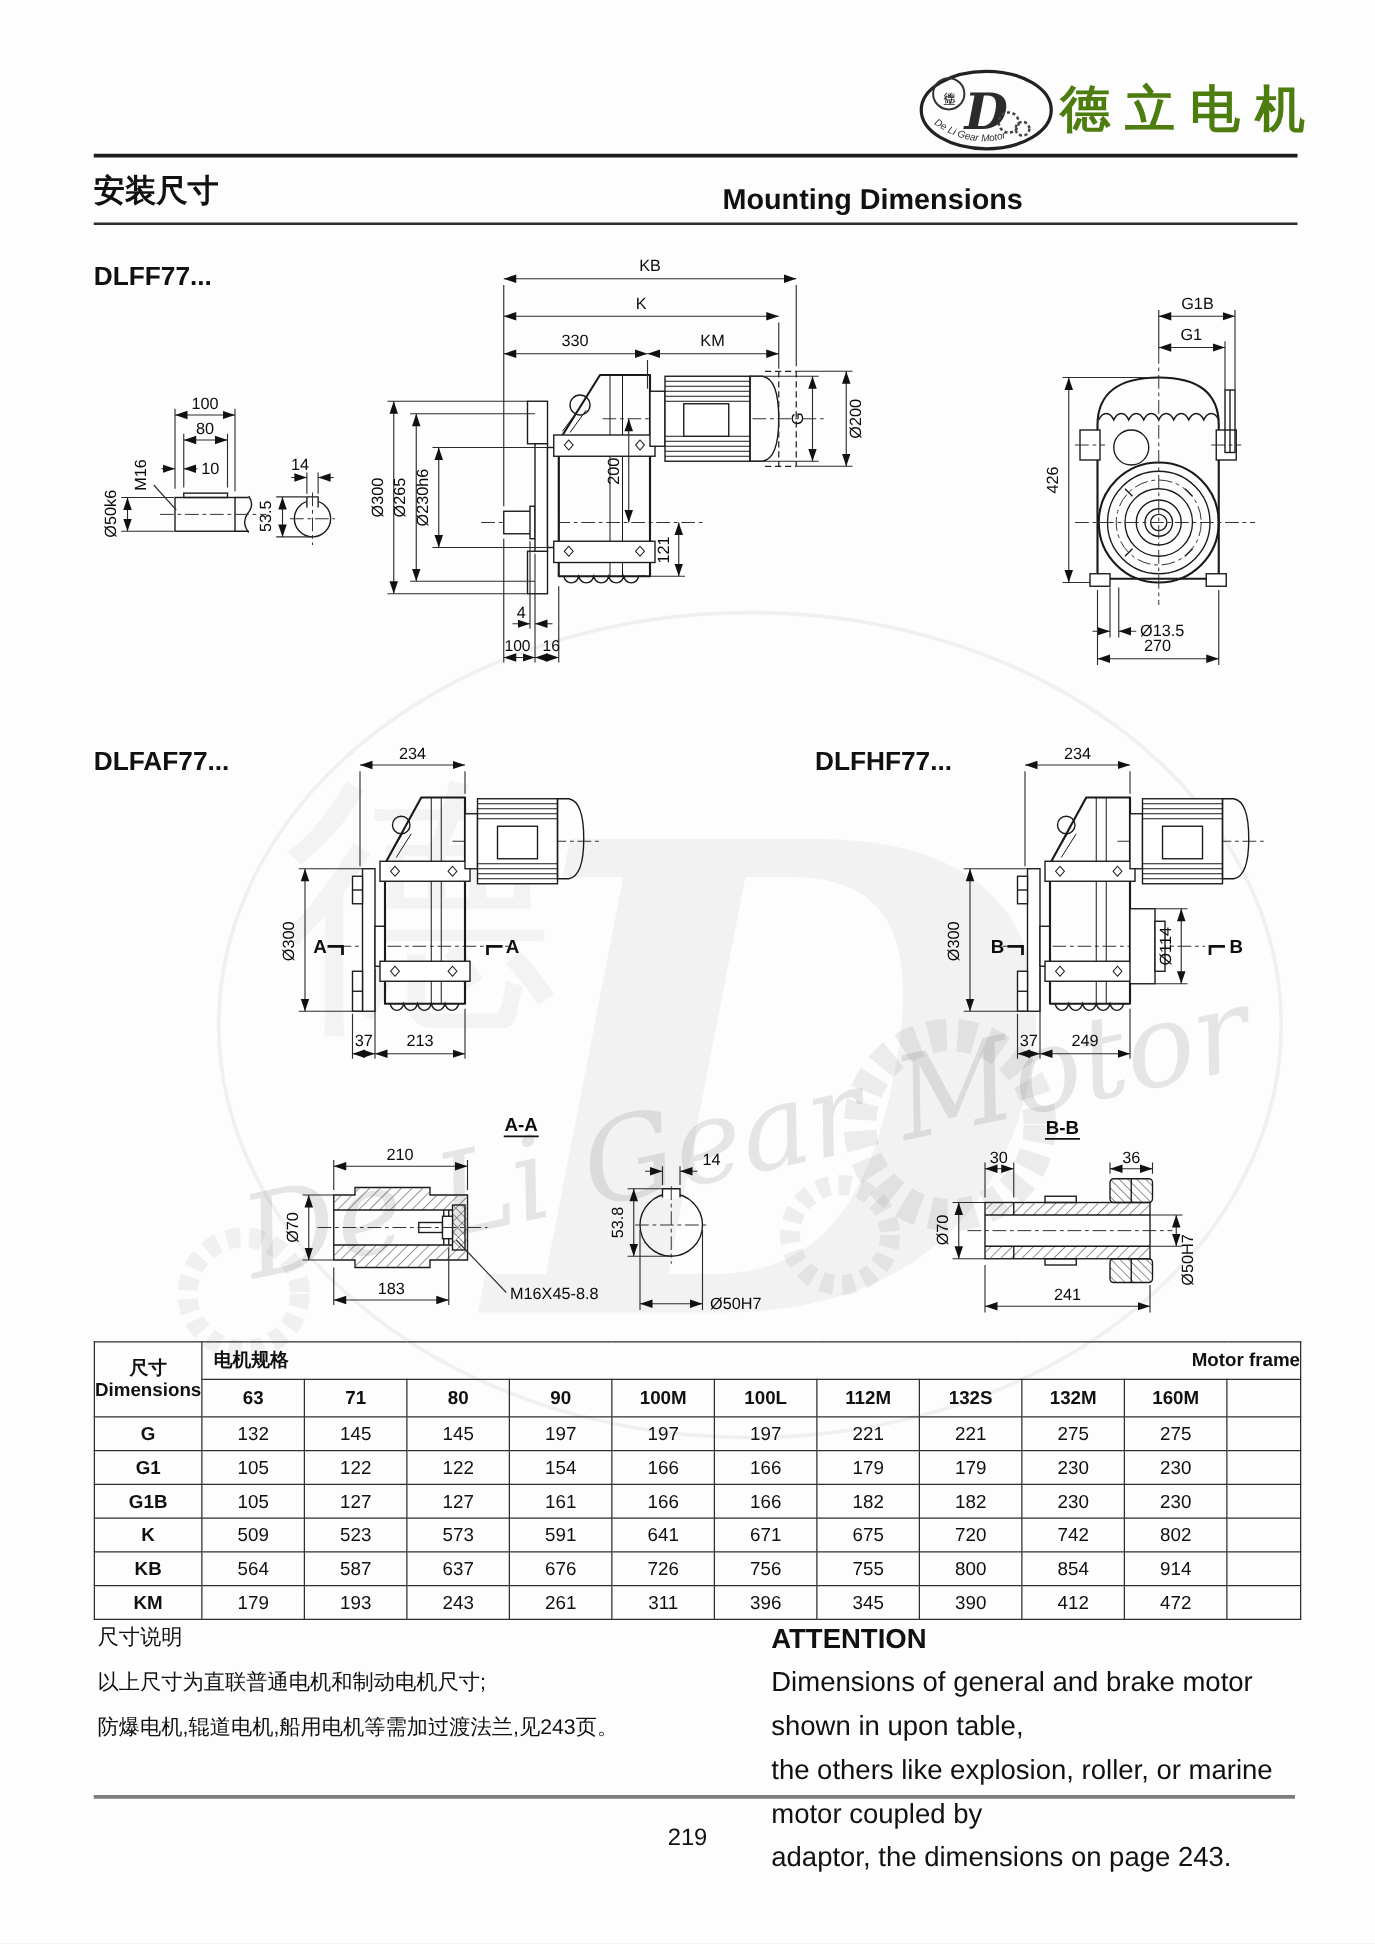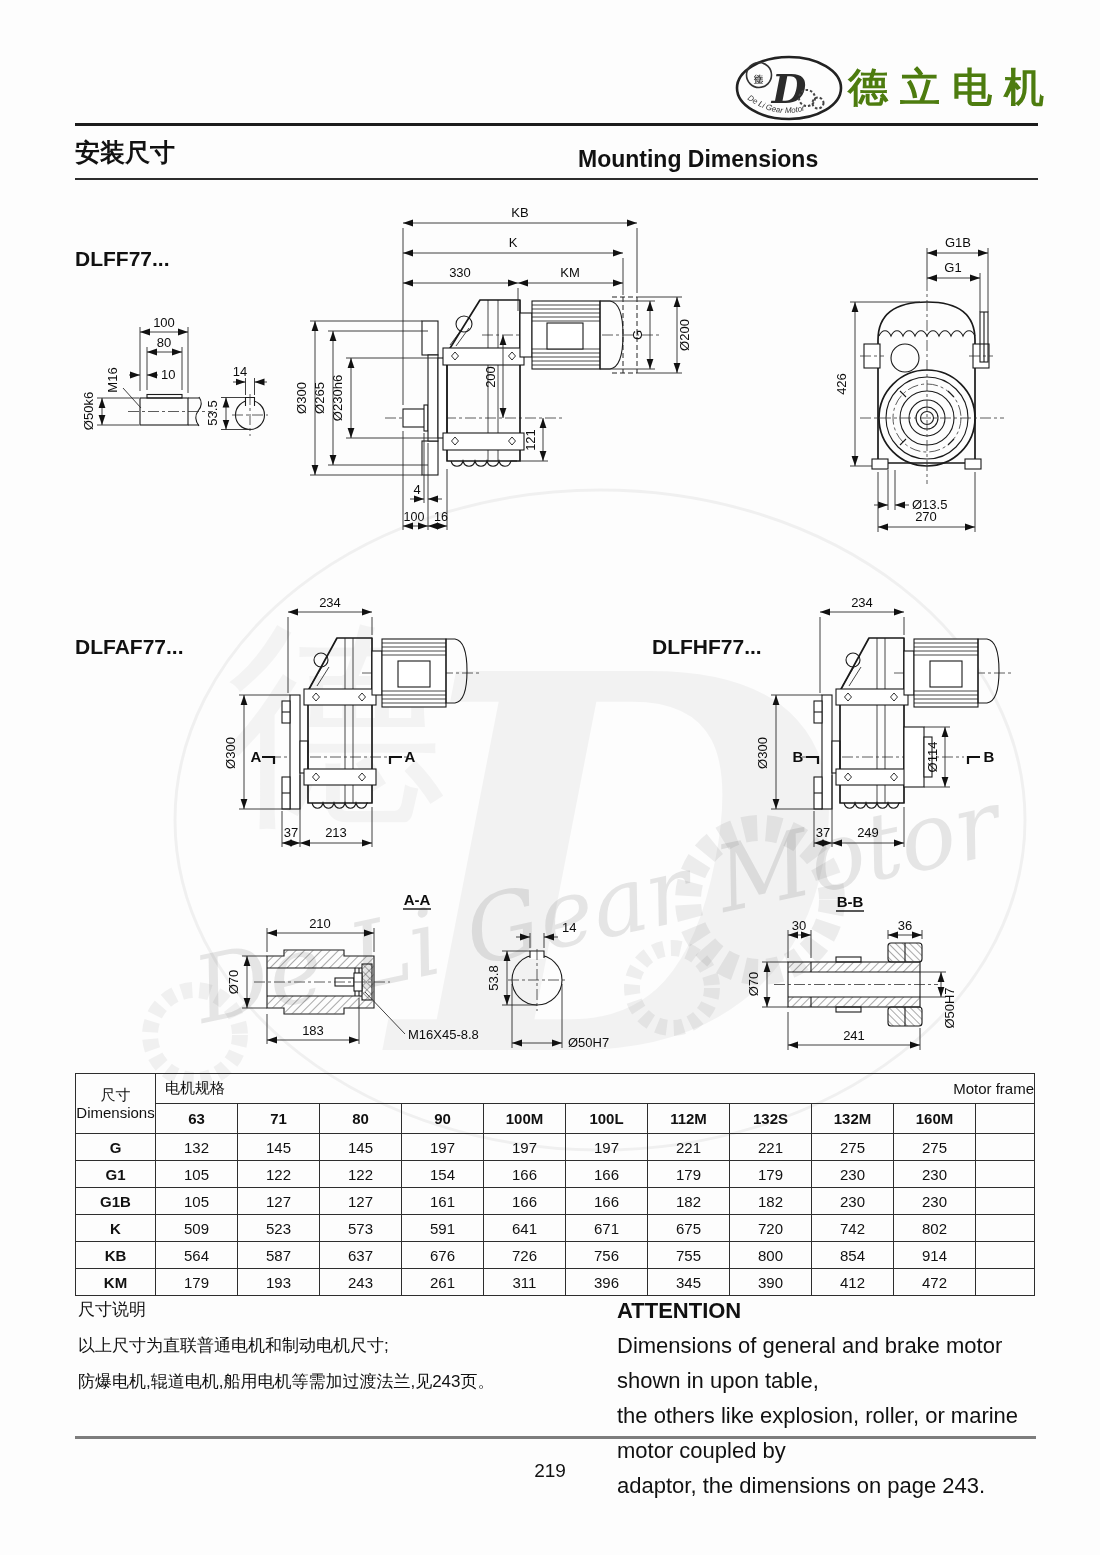--- a/index.html
+++ b/index.html
@@ -10,40 +10,40 @@
   .wm{z-index:0;}
   .wm-script{position:absolute;left:185px;top:940px;font:italic 92px "DejaVu Serif",serif;
              color:rgba(60,60,60,0.12);white-space:nowrap;transform:rotate(-12deg);transform-origin:left top;}
   
   .brand{position:absolute;left:848px;top:60px;font-family:"DejaVu Serif",serif;font-weight:bold;
          font-size:40px;letter-spacing:12px;color:#4d7c0f;z-index:2;}
   .rule-thick{position:absolute;left:75px;top:123px;width:963px;height:3px;background:#1c1c1c;z-index:2;}
   .title-zh{position:absolute;left:75px;top:136px;font-size:25px;font-weight:600;z-index:2;}
   .title-en{position:absolute;left:578px;top:146px;font-size:23px;font-weight:bold;z-index:2;}
   .rule-thin{position:absolute;left:75px;top:178px;width:963px;height:2px;background:#2d2d2d;z-index:2;}
-  .model{position:absolute;font-size:21px;font-weight:bold;z-index:3;margin-top:37px;}
+  .model{position:absolute;font-size:21px;font-weight:bold;z-index:3;}
   
   svg{z-index:2;}
   .o  {stroke:#1a1a1a;stroke-width:1.7;fill:none;stroke-linejoin:round;}
   .o2 {stroke:#1a1a1a;stroke-width:1.1;fill:none;}
   .ow {stroke:#1a1a1a;stroke-width:1.1;fill:#fff;}
   .dim{stroke:#2b2b2b;stroke-width:0.9;fill:none;}
   .dln{marker-start:url(#ms);marker-end:url(#me);}
   .dae{marker-end:url(#me);}
   .cl {stroke:#333;stroke-width:0.8;stroke-dasharray:11 3 3 3;fill:none;}
   .dsh{stroke:#222;stroke-width:1;stroke-dasharray:5 3;fill:none;}
   .fin{stroke:#1a1a1a;stroke-width:0.8;}
   text.dt{font:13px "Liberation Sans",sans-serif;fill:#0c0c0c;text-anchor:middle;}
   text.dts{text-anchor:start;}
   text.sec{font:bold 15px "Liberation Sans",sans-serif;fill:#0c0c0c;text-anchor:middle;}
   .dia{stroke:#1a1a1a;stroke-width:0.9;fill:#fff;}
   
   .dimtable{position:absolute;left:75px;top:1073px;z-index:2;border-collapse:collapse;table-layout:fixed;}
   .dimtable td{border:1.5px solid #2e2e2e;text-align:center;font-size:15px;padding:0;height:26px;background:transparent;}
-  .dimtable tr.hr1 td,.dimtable tr.hr2 td{height:29px;}
+  .dimtable tr.hr1 td,.dimtable tr.hr2 td{height:29px;font-weight:bold;}
   .dimtable td.rname{font-weight:bold;}
   .dimtable td.frame{font-weight:bold;}
   .dimtable td.dimhead{font-size:15px;line-height:18px;}
   .dimtable td.spec{position:relative;}
   .spec-zh{position:absolute;left:9px;top:5px;font-size:15px;}
   .spec-en{display:block;text-align:right;font-size:15px;}
   
   .notes-zh{position:absolute;left:78px;top:1292px;width:500px;font-size:17px;line-height:36px;z-index:2;}
   .notes-en{position:absolute;left:617px;top:1293px;width:430px;font-size:22px;line-height:35px;z-index:2;}
   .notes-en .att{font-weight:bold;}

